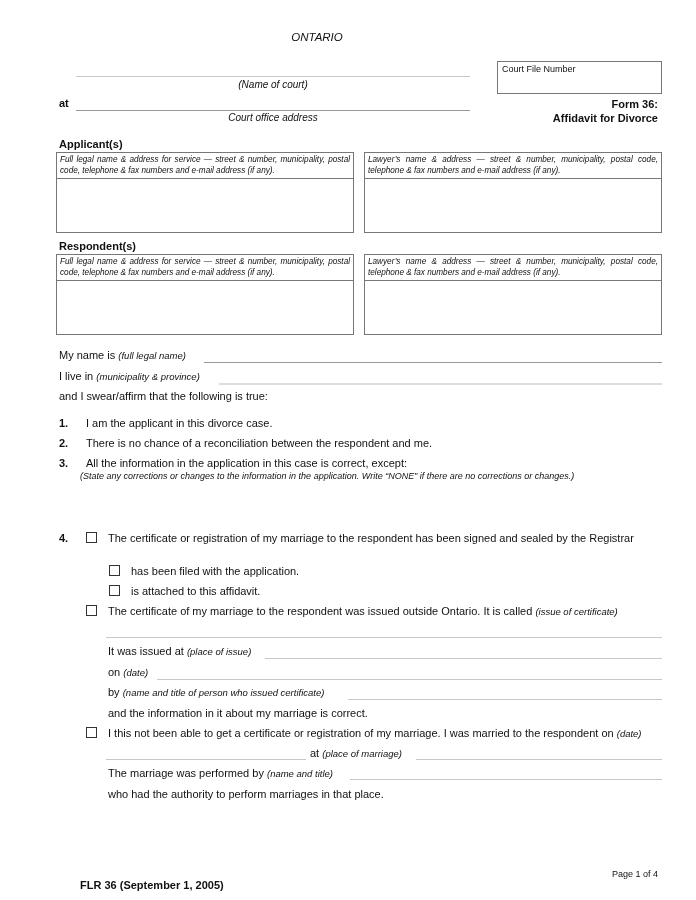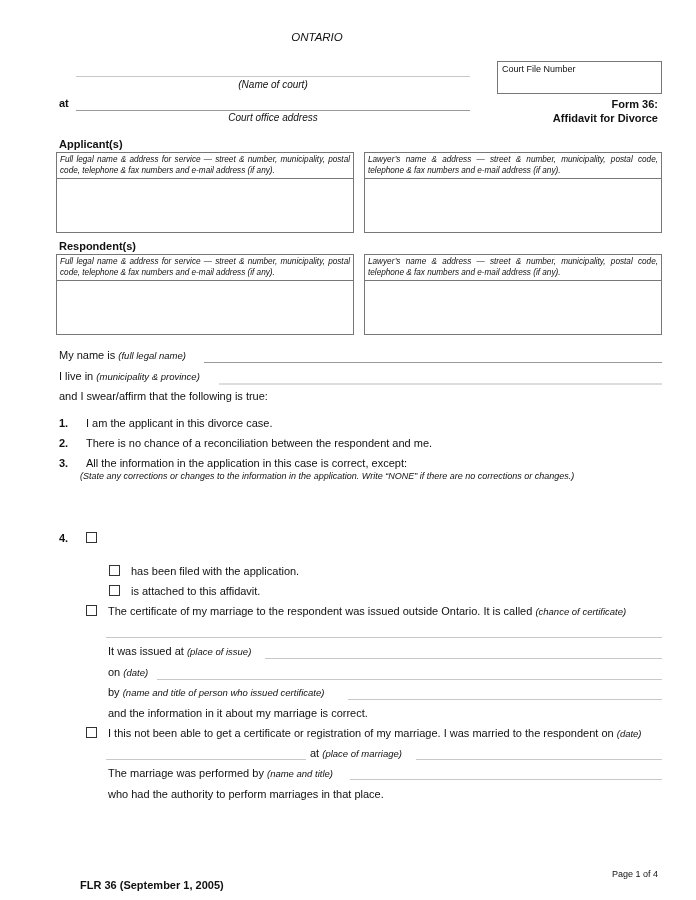--- a/index.html
+++ b/index.html
@@ -90,32 +90,33 @@
 <div class="abs txt" style="left:86px; top:437px;">There is no chance of a reconciliation between the respondent and me.</div>
 
 <div class="abs num" style="left:59px; top:457px;">3.</div>
 <div class="abs txt" style="left:86px; top:457px;">All the information in the application in this case is correct, except:</div>
 <div class="abs note" style="left:80px; top:471px;">(State any corrections or changes to the information in the application.  Write “NONE” if there are no corrections or changes.)</div>
 <div class="abs" style="left:86px; top:485px; width:576px; height:40px;"></div>
 
 <div class="abs num" style="left:59px; top:532px;">4.</div>
 <div class="cb" style="left:86px; top:532px;"></div>
 <div class="abs txt" style="left:108px; top:532px; width:554px;">
+  <div>The certificate or registration of my marriage to the respondent has been signed and sealed by the Registrar</div>
 </div>
 
 <div class="cb" style="left:109px; top:565px;"></div>
 <div class="abs txt" style="left:131px; top:565px;">has been filed with the application.</div>
 
 <div class="cb" style="left:109px; top:585px;"></div>
 <div class="abs txt" style="left:131px; top:585px;">is attached to this affidavit.</div>
 
 <div class="cb" style="left:86px; top:605px;"></div>
 <div class="abs txt" style="left:108px; top:605px;">
   <span>The certificate of my marriage to the respondent was issued outside Ontario.  It is called</span>
-  <span class="small-it">(chance of certificate)</span>
+  <span class="small-it">(issue of certificate)</span>
 </div>
 <div class="hline" style="left:106px; top:637px; width:556px;"></div>
 
 <div class="abs txt" style="left:108px; top:645px;">
   <span>It was issued at</span>
   <span class="small-it">(place of issue)</span>
 </div>
 <div class="hline" style="left:265px; top:658px; width:397px;"></div>
 
 <div class="abs txt" style="left:108px; top:666px;">

